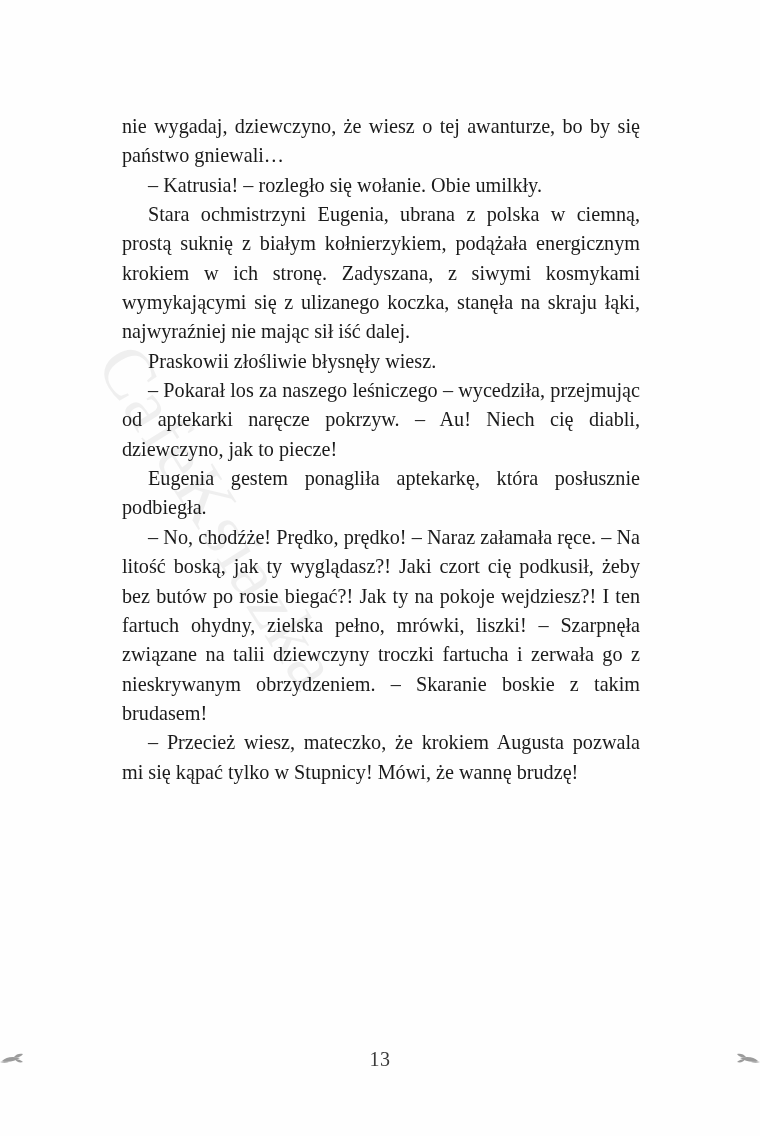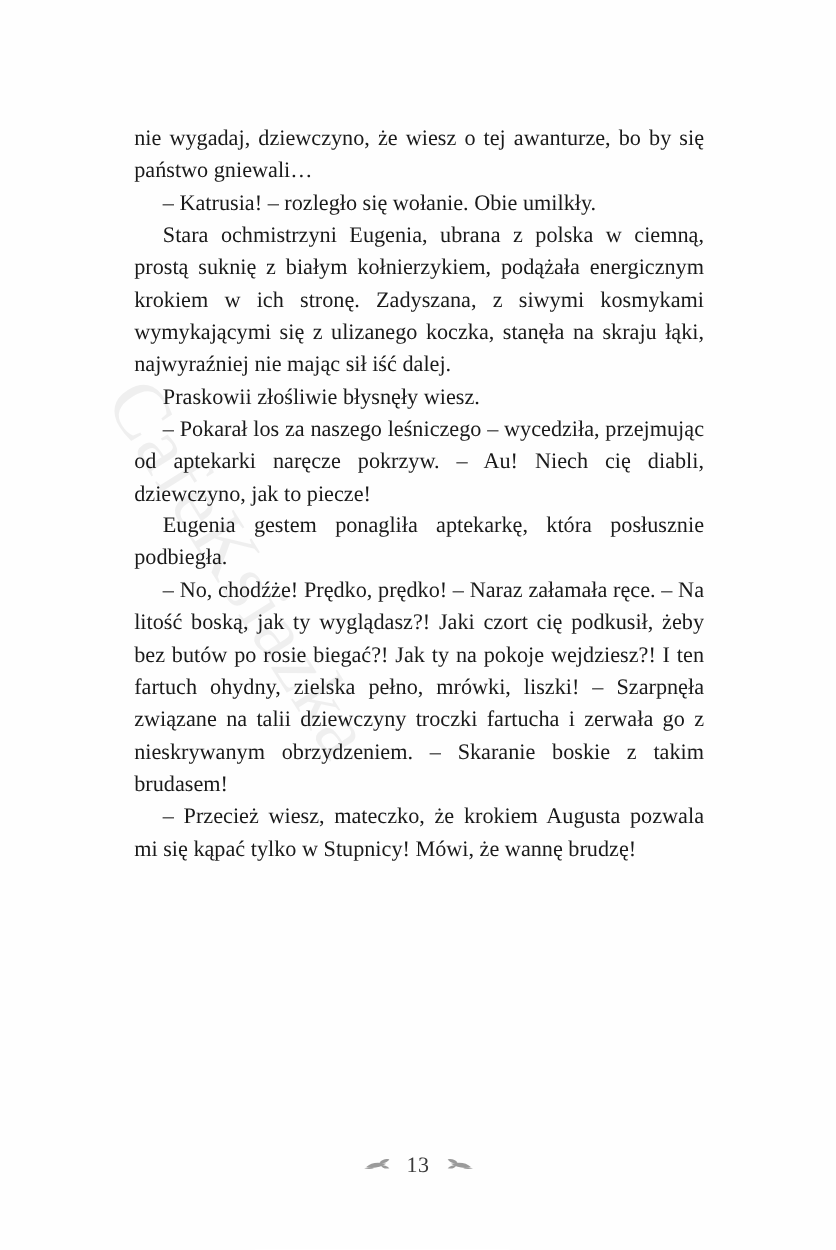--- a/index.html
+++ b/index.html
@@ -77,21 +77,21 @@
 
   
   .footer {
     position: absolute;
     left: 0;
     top: 1048px;
     width: 760px;
     z-index: 3;
     display: flex;
     align-items: center;
-    justify-content: center;
+    justify-content: space-between;
     gap: 13px;
   }
 
   .folio {
     font-family: "Liberation Serif", "DejaVu Serif", serif;
     font-size: 20px;
     color: #3a3a3a;
     letter-spacing: 0.5px;
   }
 

